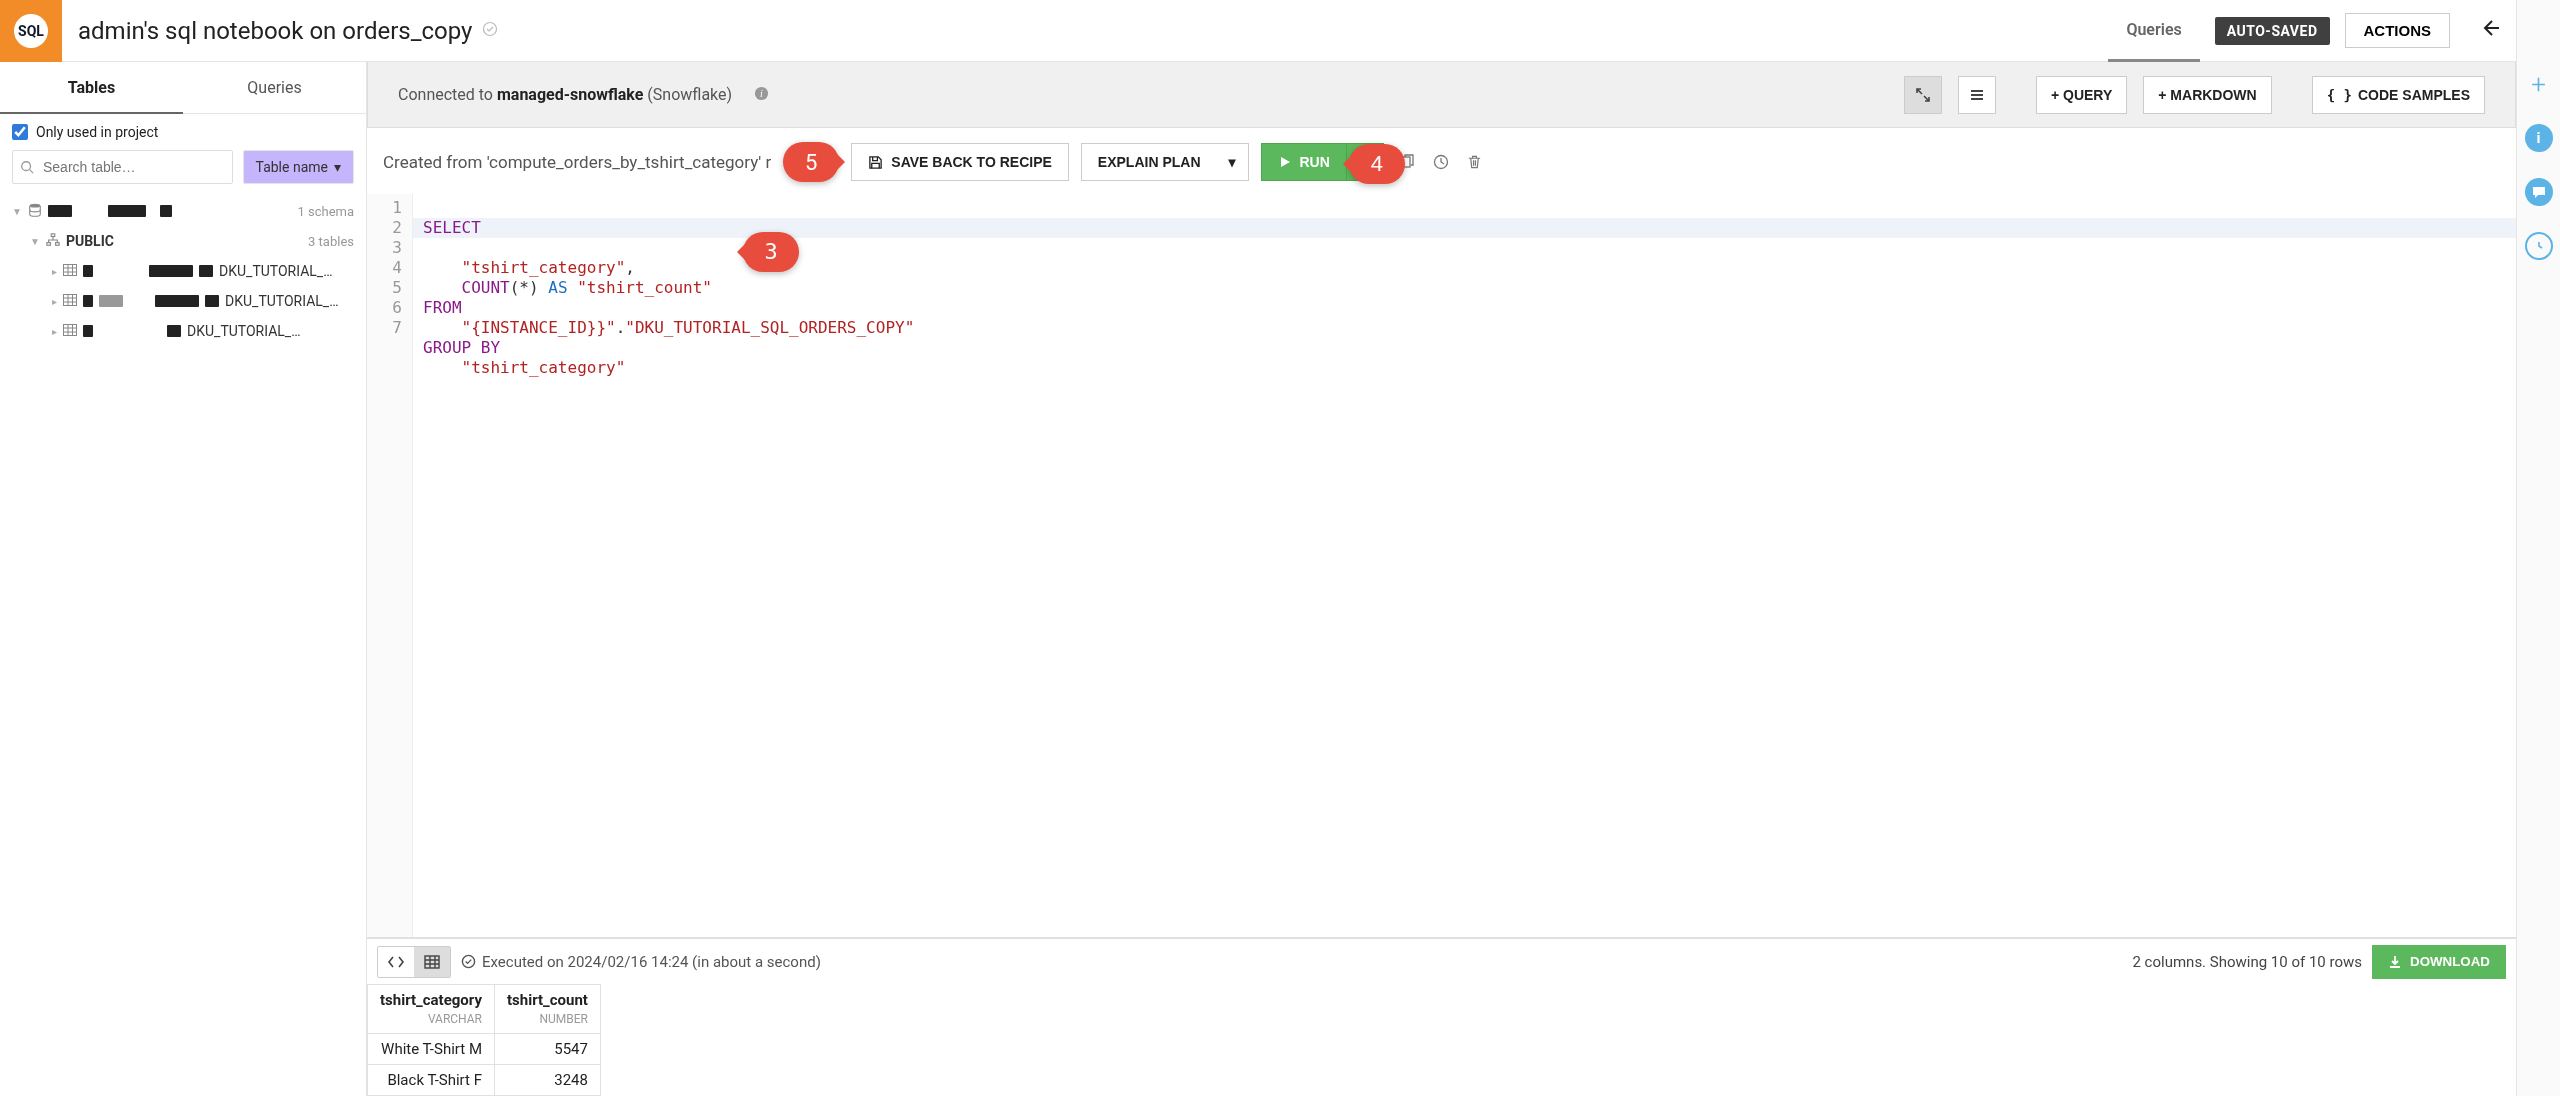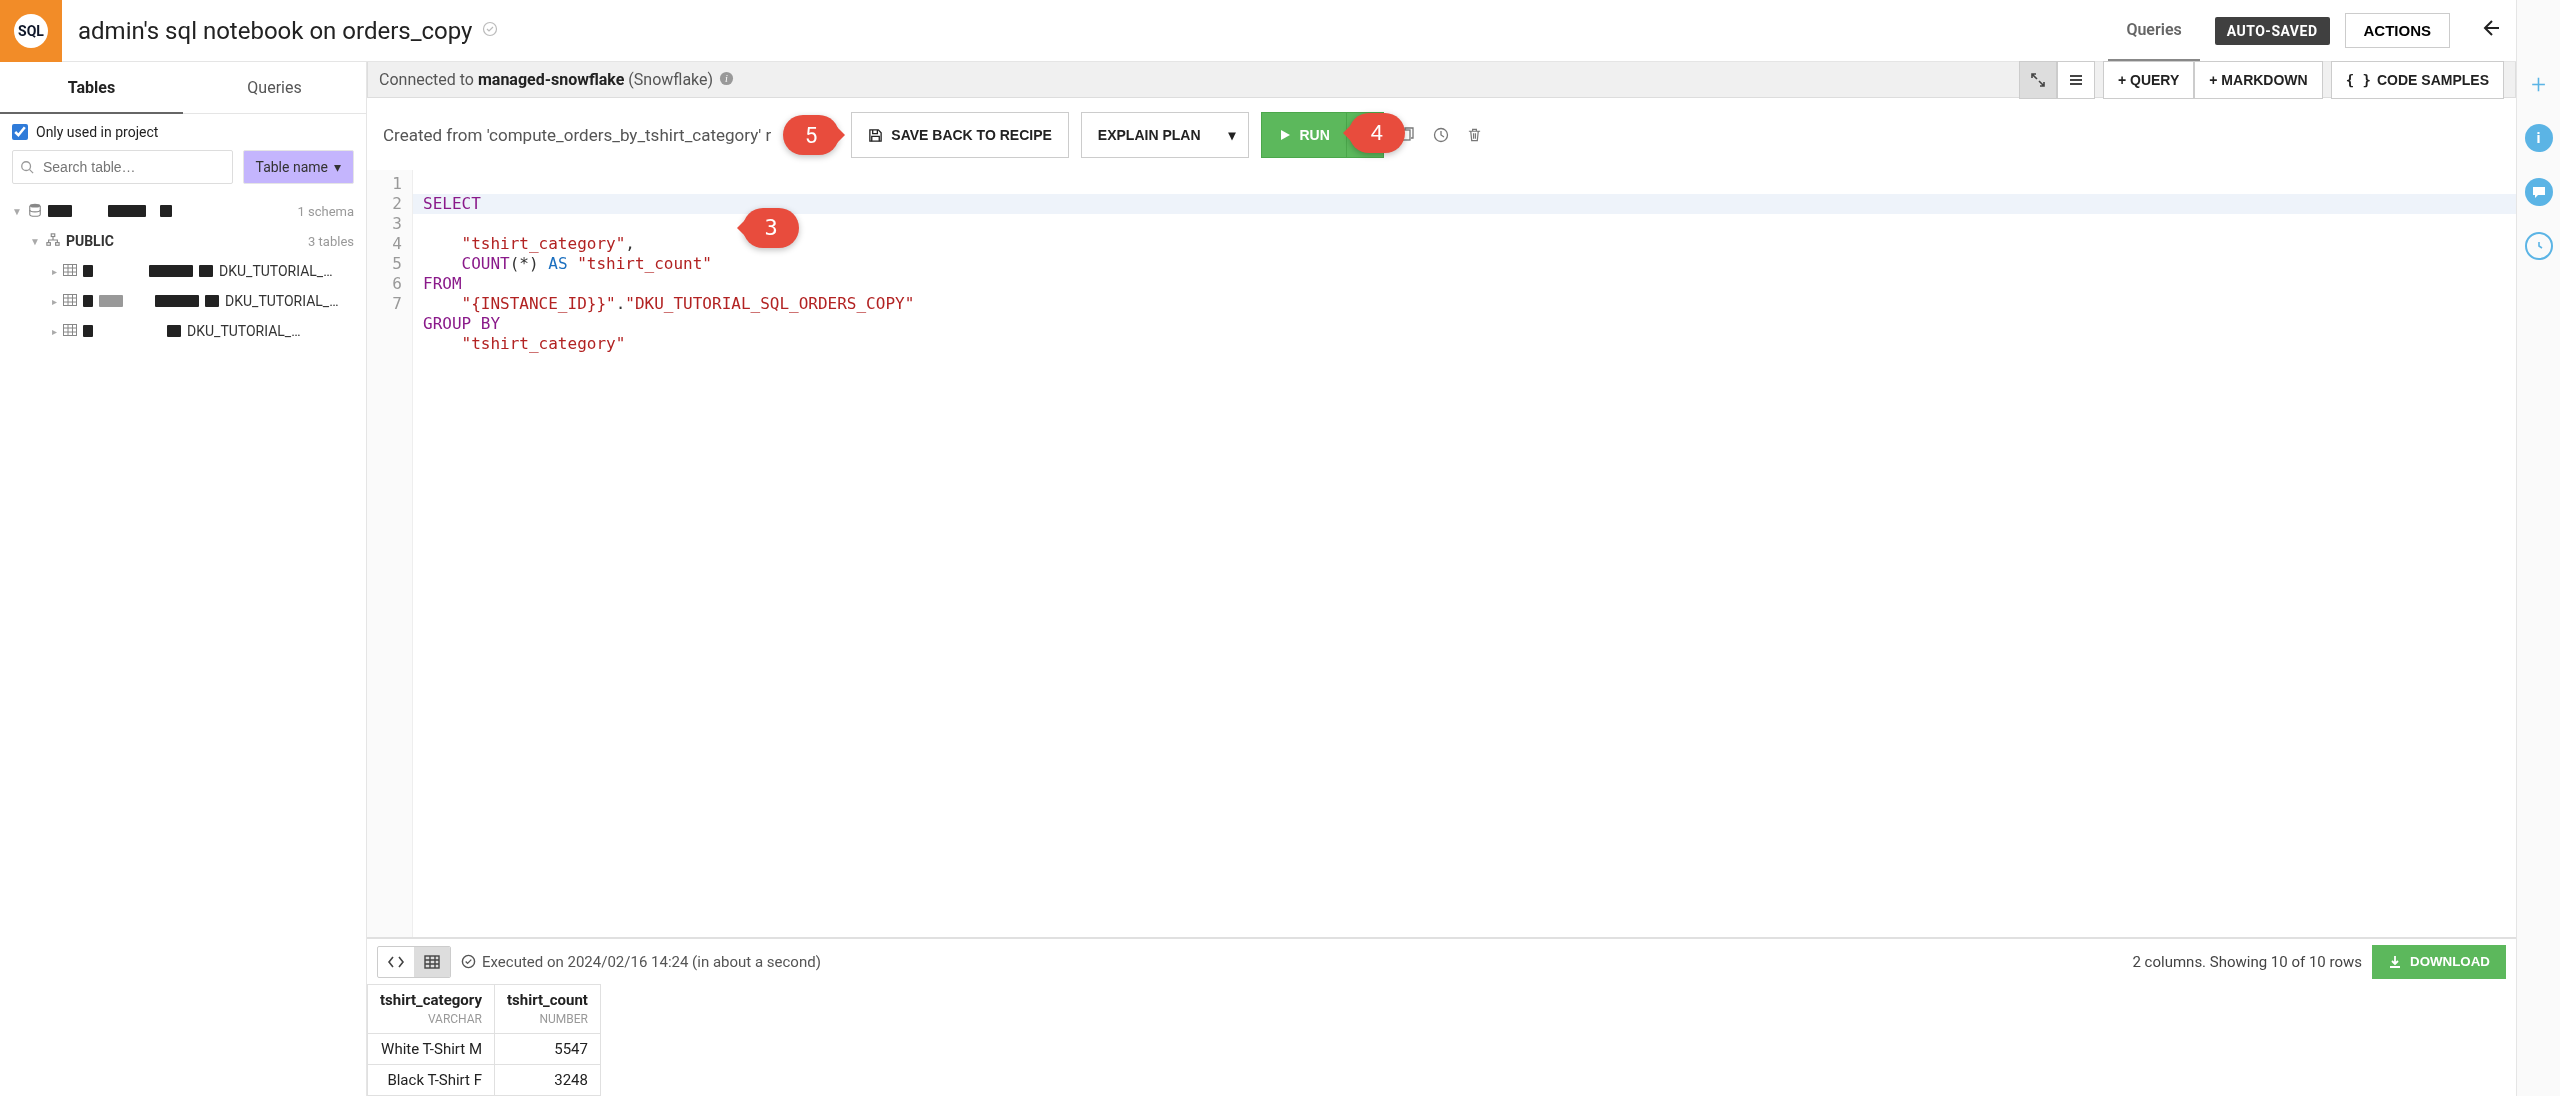--- a/index.html
+++ b/index.html
@@ -33,30 +33,30 @@
 .tree{padding:4px 12px;font-size:14px;color:#333}
 .tree-row{display:flex;align-items:center;height:30px;gap:6px;cursor:pointer}
 .tree-row .meta{margin-left:auto;color:#999;font-size:13px}
 .tree-icon{color:#888}
 .redact{background:#222;display:inline-block;border-radius:1px}
 .indent-1{padding-left:18px}
 .indent-2{padding-left:40px}
 .caret{color:#aaa;font-size:10px}
 
 .right-area{flex:1;display:flex;flex-direction:column;min-width:0;background:#fff}
-.conn-bar{height:36px;background:#f0f0f0;border:1px solid #ddd;border-top:none;display:flex;align-items:center;padding:0 11px;gap:0}
+.conn-bar{height:66px;background:#f0f0f0;border:1px solid #ddd;border-top:none;display:flex;align-items:center;padding:0 30px;gap:16px}
 .conn-text{font-size:16px;color:#555}
 .conn-text b{color:#222;font-weight:700}
 .conn-spacer{flex:1}
 .icon-btn{width:38px;height:38px;display:flex;align-items:center;justify-content:center;border:1px solid #ccc;background:#fff;cursor:pointer;color:#444}
 .icon-btn.dark{background:#ddd}
 .conn-btn{height:38px;padding:0 14px;border:1px solid #ccc;background:#fff;font-weight:700;font-size:14px;cursor:pointer;color:#222;display:flex;align-items:center;gap:6px}
 .action-bar{display:flex;align-items:center;padding:14px 16px 12px;gap:12px;position:relative}
 .created-text{font-size:17px;color:#555}
-.btn{height:46px;padding:0 16px;border:1px solid #ccc;background:#fff;font-weight:700;font-size:14px;cursor:pointer;display:flex;align-items:center;gap:8px;color:#222}
+.btn{height:38px;padding:0 16px;border:1px solid #ccc;background:#fff;font-weight:700;font-size:14px;cursor:pointer;display:flex;align-items:center;gap:8px;color:#222}
 .btn.green{background:#5cb85c;border-color:#4ba74b;color:#fff}
 .btn.green-alt{background:#5cb85c;border-color:#4ba74b;color:#fff;width:38px;padding:0;justify-content:center}
 .btn-dd{width:32px;padding:0;justify-content:center;border-left:none}
 .seg{display:flex}
 .seg .btn:first-child{border-right:none}
 .mini-icon{width:22px;height:22px;display:flex;align-items:center;justify-content:center;color:#777;cursor:pointer}
 .editor-wrap{display:flex;flex:1;min-height:0;border-bottom:1px solid #e0e0e0}
 .gutter{width:46px;background:#fafafa;border-right:1px solid #eee;padding-top:4px;text-align:right}
 .gutter div{padding:0 10px;font-family:Menlo,Consolas,monospace;font-size:16px;color:#999;line-height:20px}
 .code{flex:1;padding:4px 10px;font-family:Menlo,Consolas,monospace;font-size:16px;line-height:20px;white-space:pre;background:#fff;position:relative}

